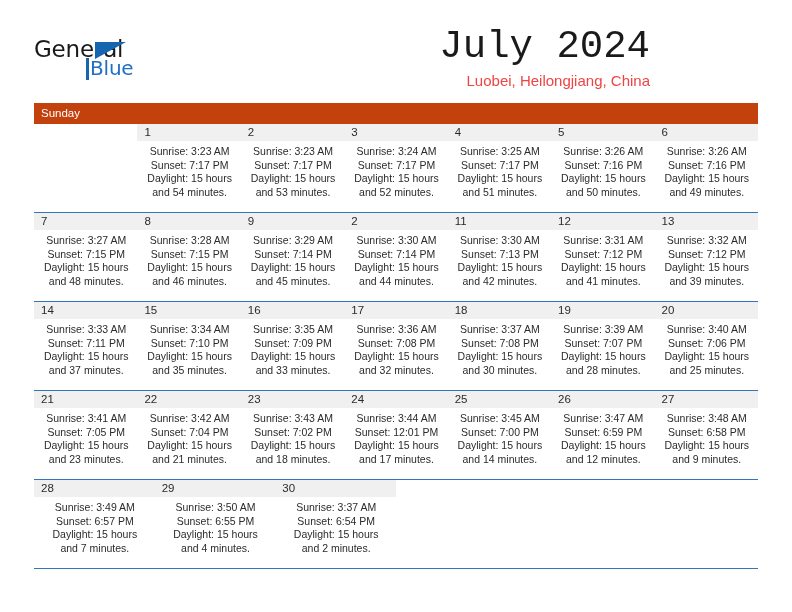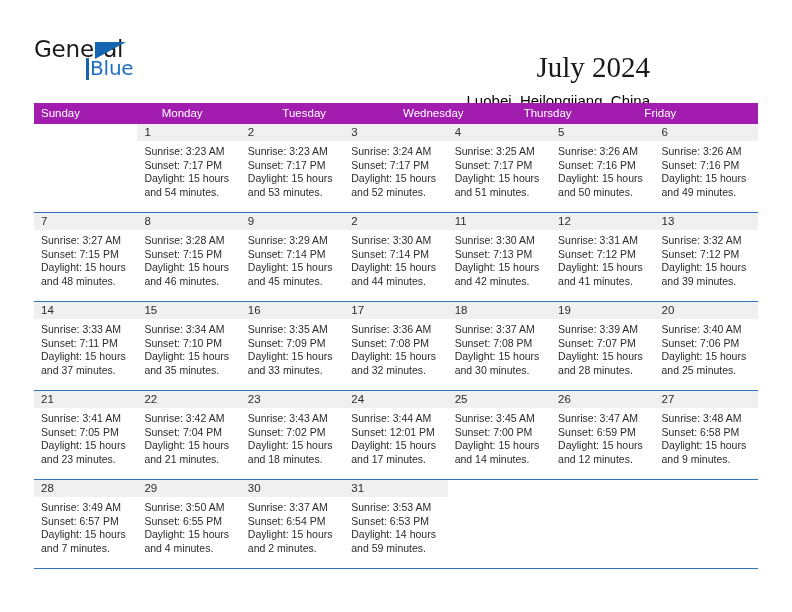--- a/index.html
+++ b/index.html
@@ -73,45 +73,45 @@
     background: #1565b0;
   }
 
   .title-block {
     position: absolute;
     right: 0;
     top: 0;
     text-align: right;
   }
   .month-title {
-    font-size: 29px;
+    font-size: 39px;
     color: #1a1a1a;
     line-height: 38px;
     font-weight: normal;
-    font-family: Liberation Serif, serif;
-    margin-top: 20px;
+    font-family: Liberation Mono, monospace;
   }
   .location {
     font-size: 15px;
-    color: #000000;
+    color: #ef4444;
     line-height: 22px;
     margin-top: 4px;
   }
 
   
   .calendar {
     position: absolute;
     left: 34px;
     top: 103px;
     width: 724px;
   }
   .weekdays {
     display: flex;
-    background: #a21caf;
+    background: #c2410c;
     height: 21px;
+    flex-direction: column;
   }
   .weekday {
     flex: 1 1 0;
     color: #ffffff;
     font-size: 11.5px;
     line-height: 21px;
     padding-left: 7px;
     box-sizing: border-box;
     white-space: nowrap;
   }
@@ -135,20 +135,21 @@
     color: #2b2b2b;
     line-height: 17px;
     padding-left: 7px;
     box-sizing: border-box;
   }
   .day.empty .daynum-bar {
     background: transparent;
   }
   .day .lines {
     padding: 4px 6px 0 7px;
+    text-align: center;
   }
   .day .line {
     font-size: 10.5px;
     line-height: 13.6px;
     color: #2b2b2b;
     white-space: nowrap;
   }
 </style>
 </head>
 <body>
@@ -454,29 +455,20 @@
           </div>
           <div class="day">
             <div class="daynum-bar">30</div>
             <div class="lines">
               <div class="line">Sunrise: 3:37 AM</div>
               <div class="line">Sunset: 6:54 PM</div>
               <div class="line">Daylight: 15 hours</div>
               <div class="line">and 2 minutes.</div>
             </div>
           </div>
-          <div class="day">
-            <div class="daynum-bar">31</div>
-            <div class="lines">
-              <div class="line">Sunrise: 3:53 AM</div>
-              <div class="line">Sunset: 6:53 PM</div>
-              <div class="line">Daylight: 14 hours</div>
-              <div class="line">and 59 minutes.</div>
-            </div>
-          </div>
           <div class="day empty">
             <div class="daynum-bar"></div>
             <div class="lines"></div>
           </div>
           <div class="day empty">
             <div class="daynum-bar"></div>
             <div class="lines"></div>
           </div>
           <div class="day empty">
             <div class="daynum-bar"></div>

